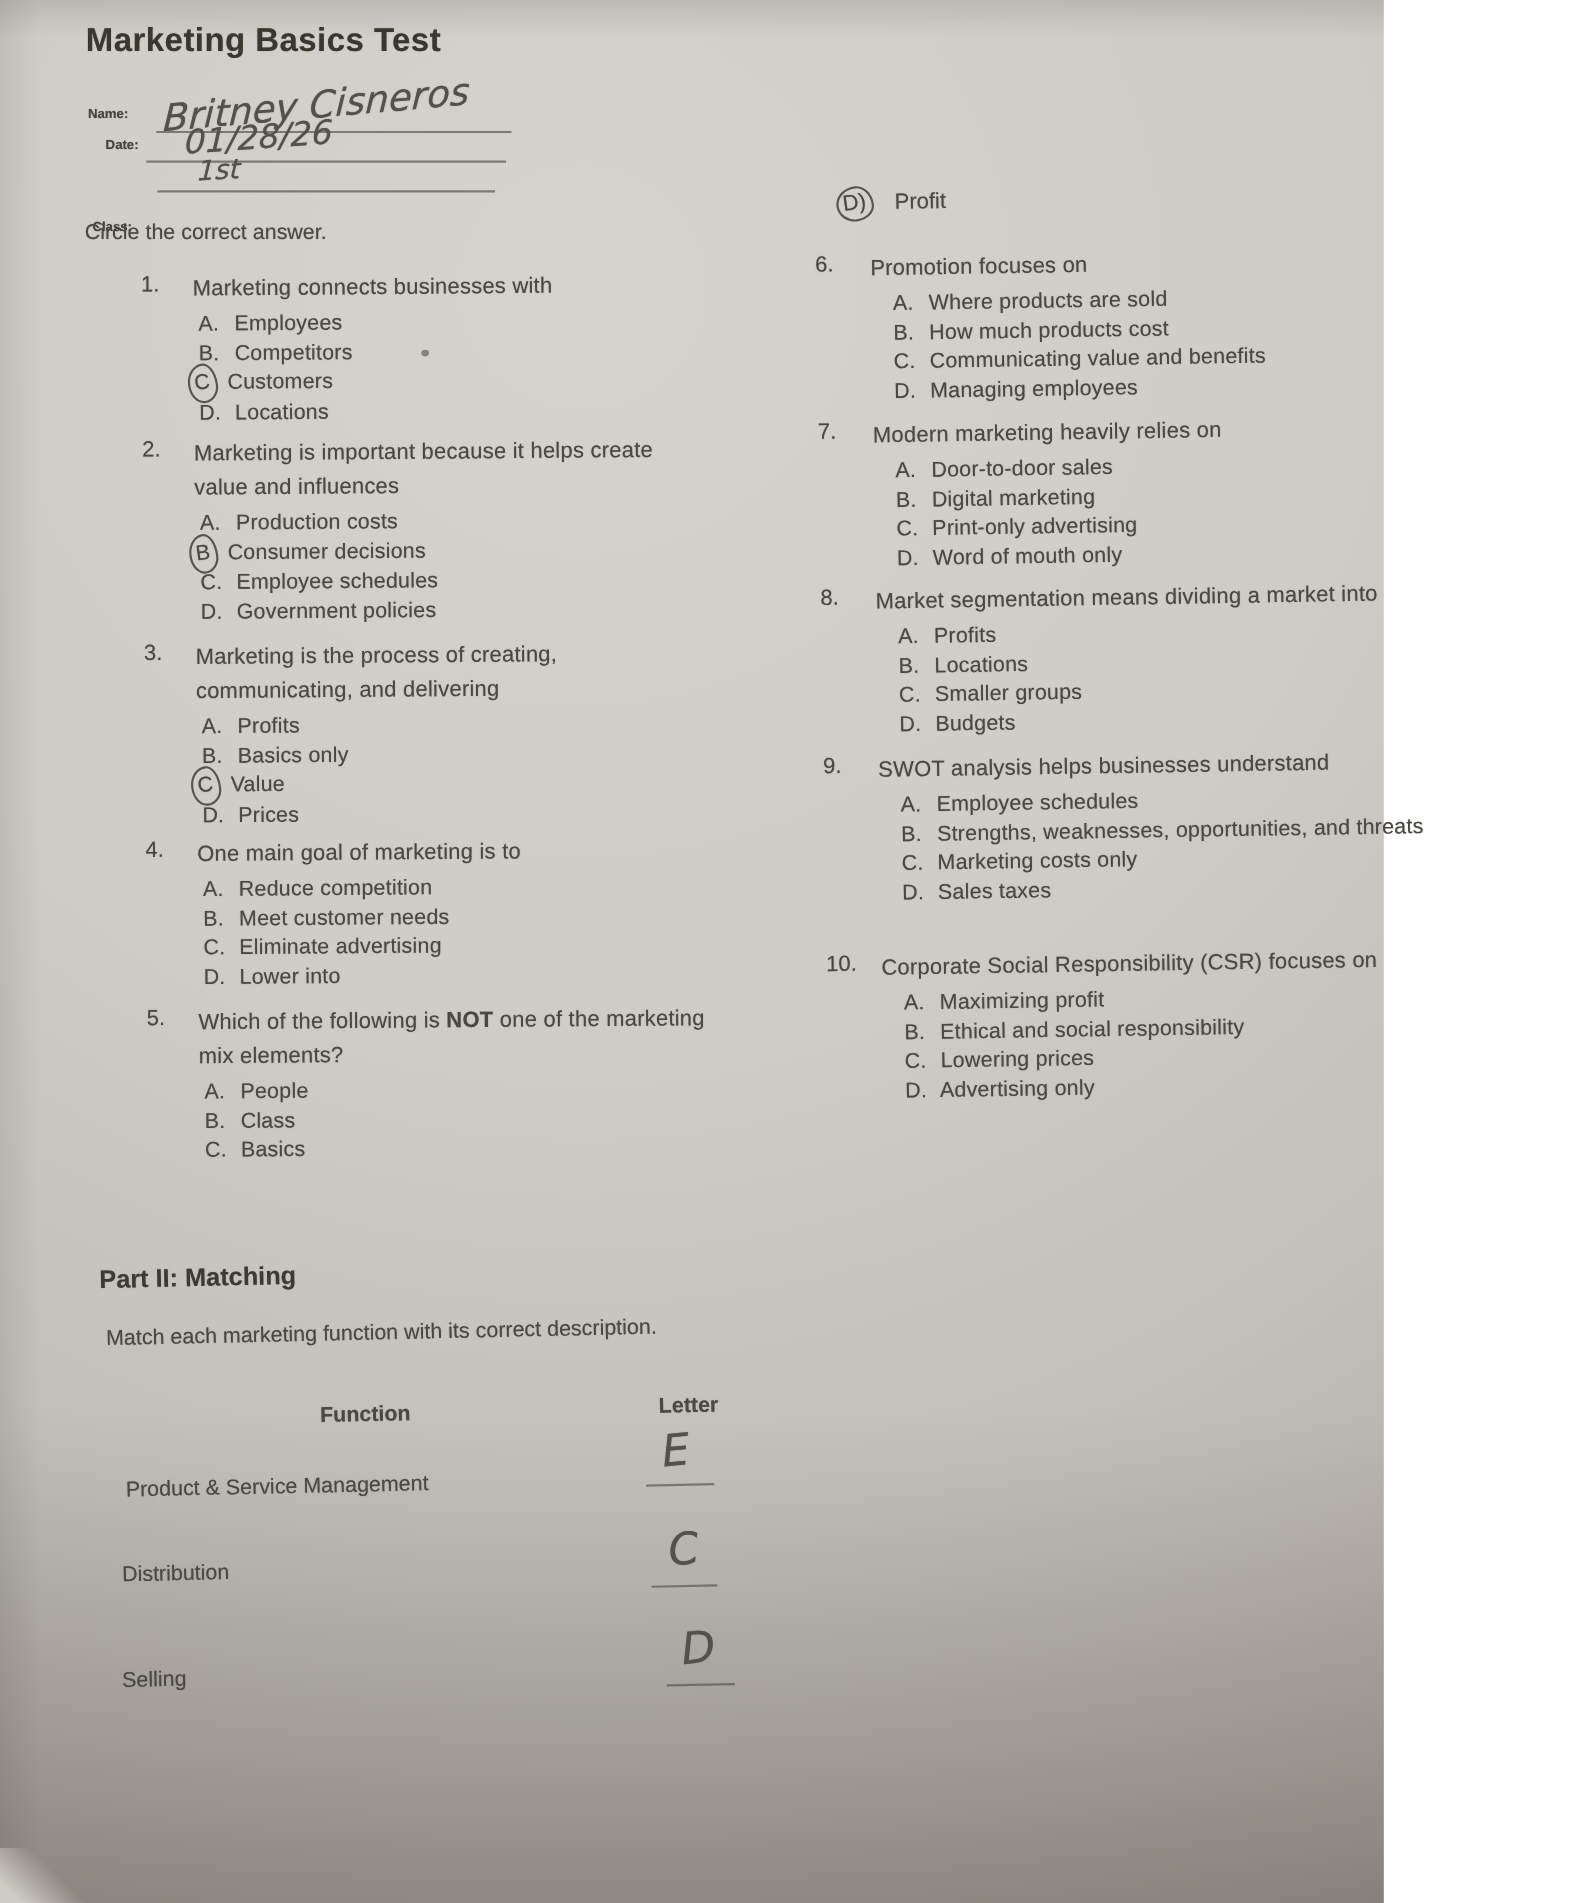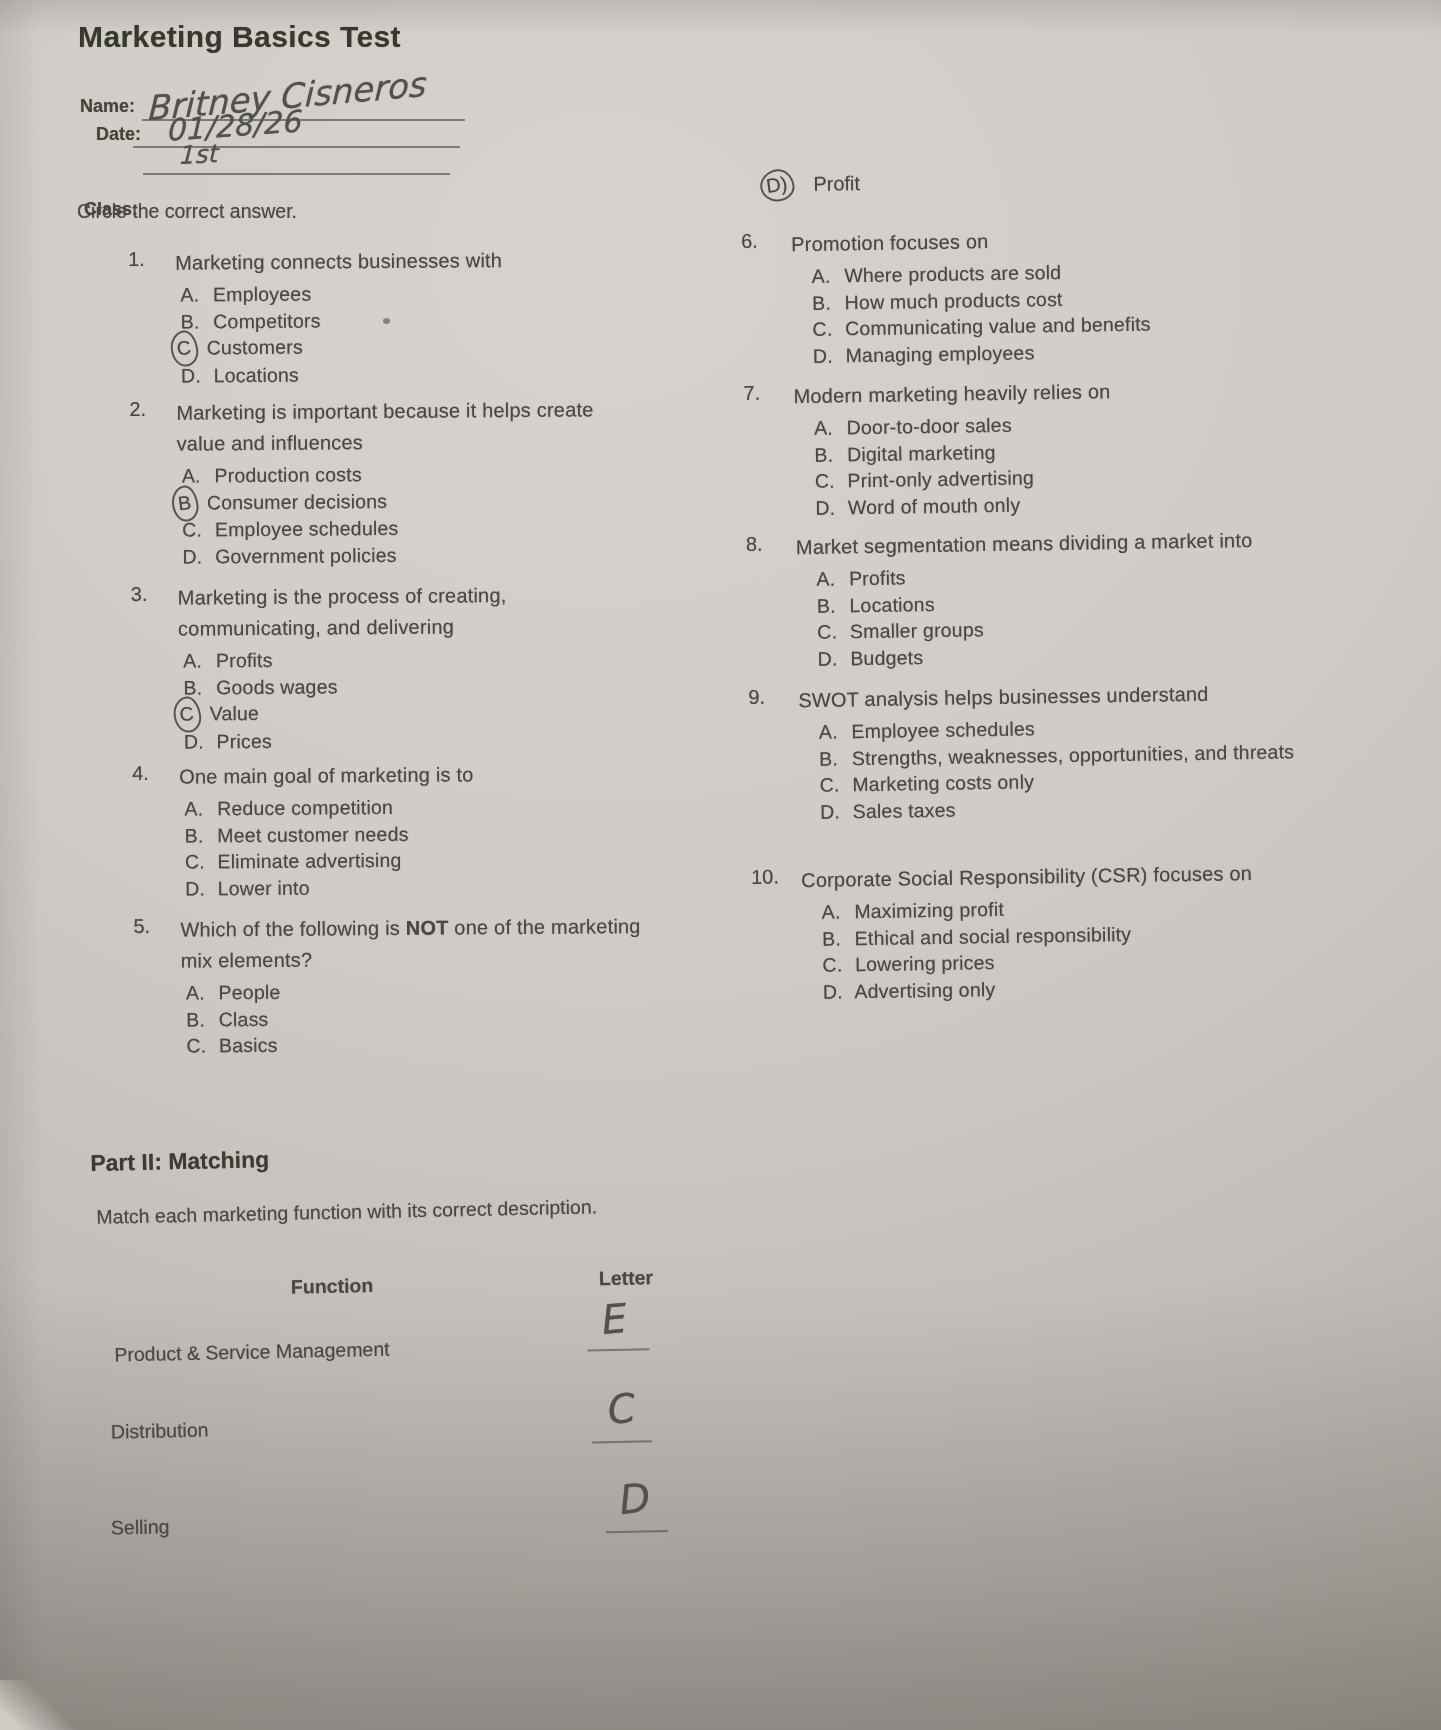--- a/index.html
+++ b/index.html
@@ -2,41 +2,41 @@
 <html><head>
 <meta charset="utf-8">
 <style>
   * { box-sizing: border-box; margin: 0; padding: 0; }
   html,body { width:1441px; height:1730px; overflow:hidden; }
   body{
     font-family:"Liberation Sans", sans-serif;
     color:#4a4842;
   }
   .photo{
-    position:relative; width:1441px; height:1730px;
+    position:relative; width:1258px; height:1730px;
     background:
       linear-gradient(to bottom, rgba(30,28,25,0.12), rgba(30,28,25,0) 2%),
       linear-gradient(to right, rgba(30,28,25,0.09), rgba(30,28,25,0) 3%),
       linear-gradient(to bottom, rgba(45,40,36,0) 74%, rgba(45,40,36,0.16) 92%, rgba(45,40,36,0.26) 100%),
       radial-gradient(140% 100% at 42% 15%, #d6d3ce 0%, #cfccc7 40%, #c3c0bb 65%, #aaa49e 92%, #9b948e 100%);
   }
   .corner-light{
     position:absolute; left:0; bottom:0; width:80px; height:50px;
     background:linear-gradient(45deg, rgba(225,222,216,0.8) 15%, rgba(225,222,216,0) 60%);
   }
   .sheet{
     position:absolute; inset:0;
     text-shadow:0 0 1px rgba(74,72,66,0.55);
     filter:blur(0.3px);
   }
   .abs{ position:absolute; }
   .title{
     font-size:30px; font-weight:bold; color:#39382f; letter-spacing:0.4px;
   }
-  .field-label{ font-size:18px; font-weight:bold; color:#454339; }
+  .field-label{ font-size:12px; font-weight:bold; color:#454339; }
   .blank-line{ border-bottom:2px solid rgba(95,93,88,0.75); }
   .hand{
     font-family:"DejaVu Sans", sans-serif;
     font-style:italic; color:#53514d;
     text-shadow:0 0 1px rgba(80,78,74,0.7);
     white-space:nowrap;
   }
   .instruction{ font-size:19.5px; }
 
   .col{ position:absolute; }
@@ -148,21 +148,21 @@
   <div class="q" style="top: 343px; width: 565px;">
     <span class="q-num">3.</span>
     <div class="q-body">
       <div class="q-text">Marketing is the process of creating,<br>communicating, and delivering</div>
       <div class="opts">
   <div class="opt">
     <span class="opt-label">A.</span><span class="opt-text"> Profits</span>
   </div>
 
   <div class="opt">
-    <span class="opt-label">B.</span><span class="opt-text"> Goods wages</span>
+    <span class="opt-label">B.</span><span class="opt-text"> Basics only</span>
   </div>
 
   <div class="opt">
     <span class="opt-label circle">C</span><span class="opt-text"> Value</span>
   </div>
 
   <div class="opt">
     <span class="opt-label">D.</span><span class="opt-text"> Prices</span>
   </div>
 </div>

